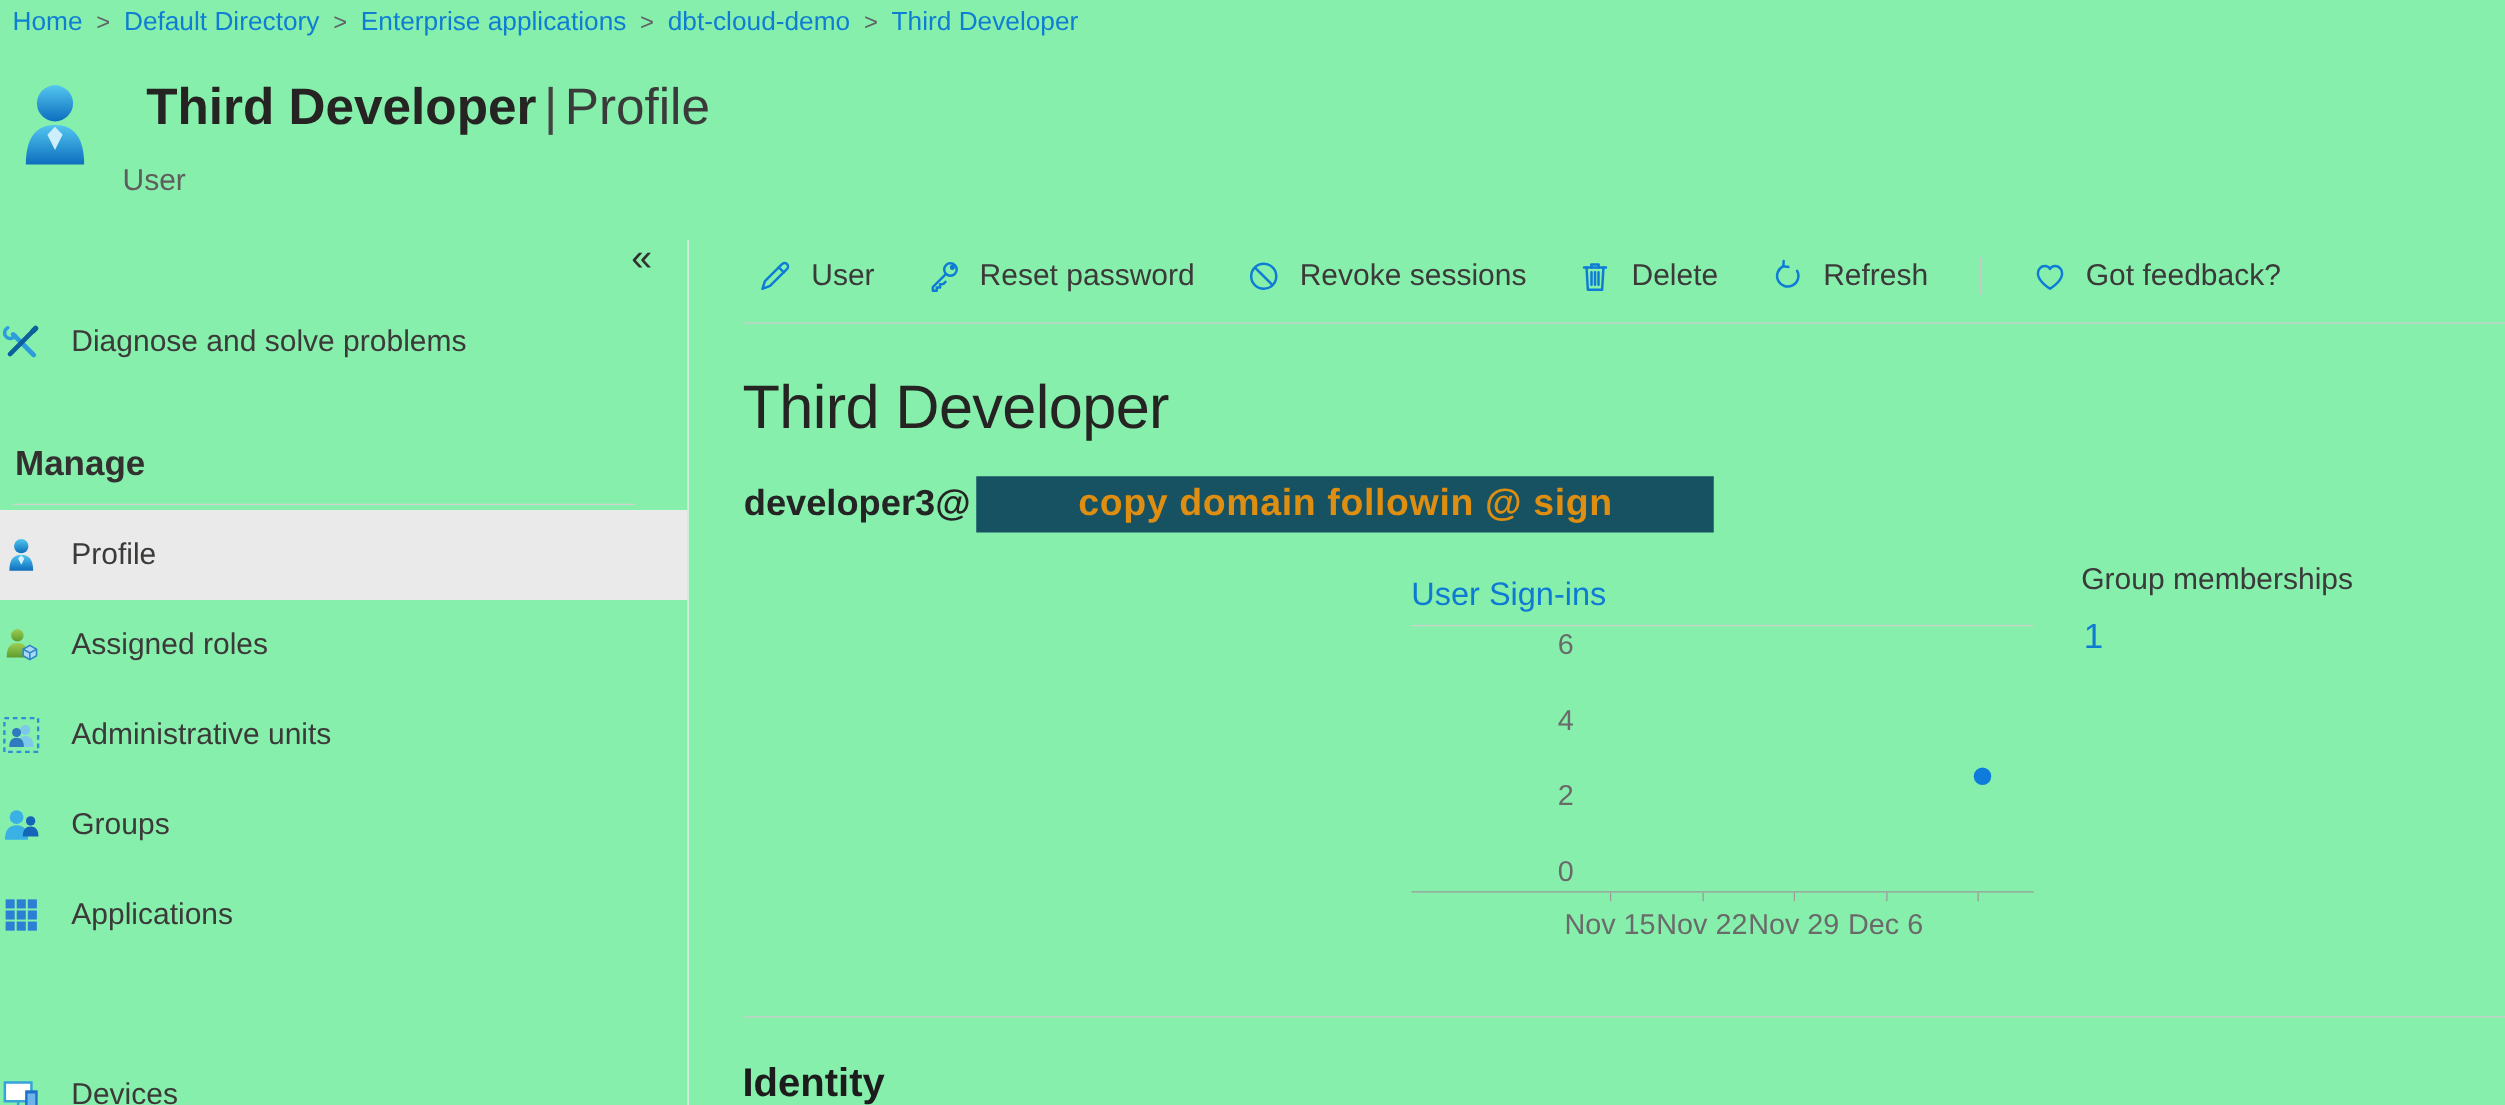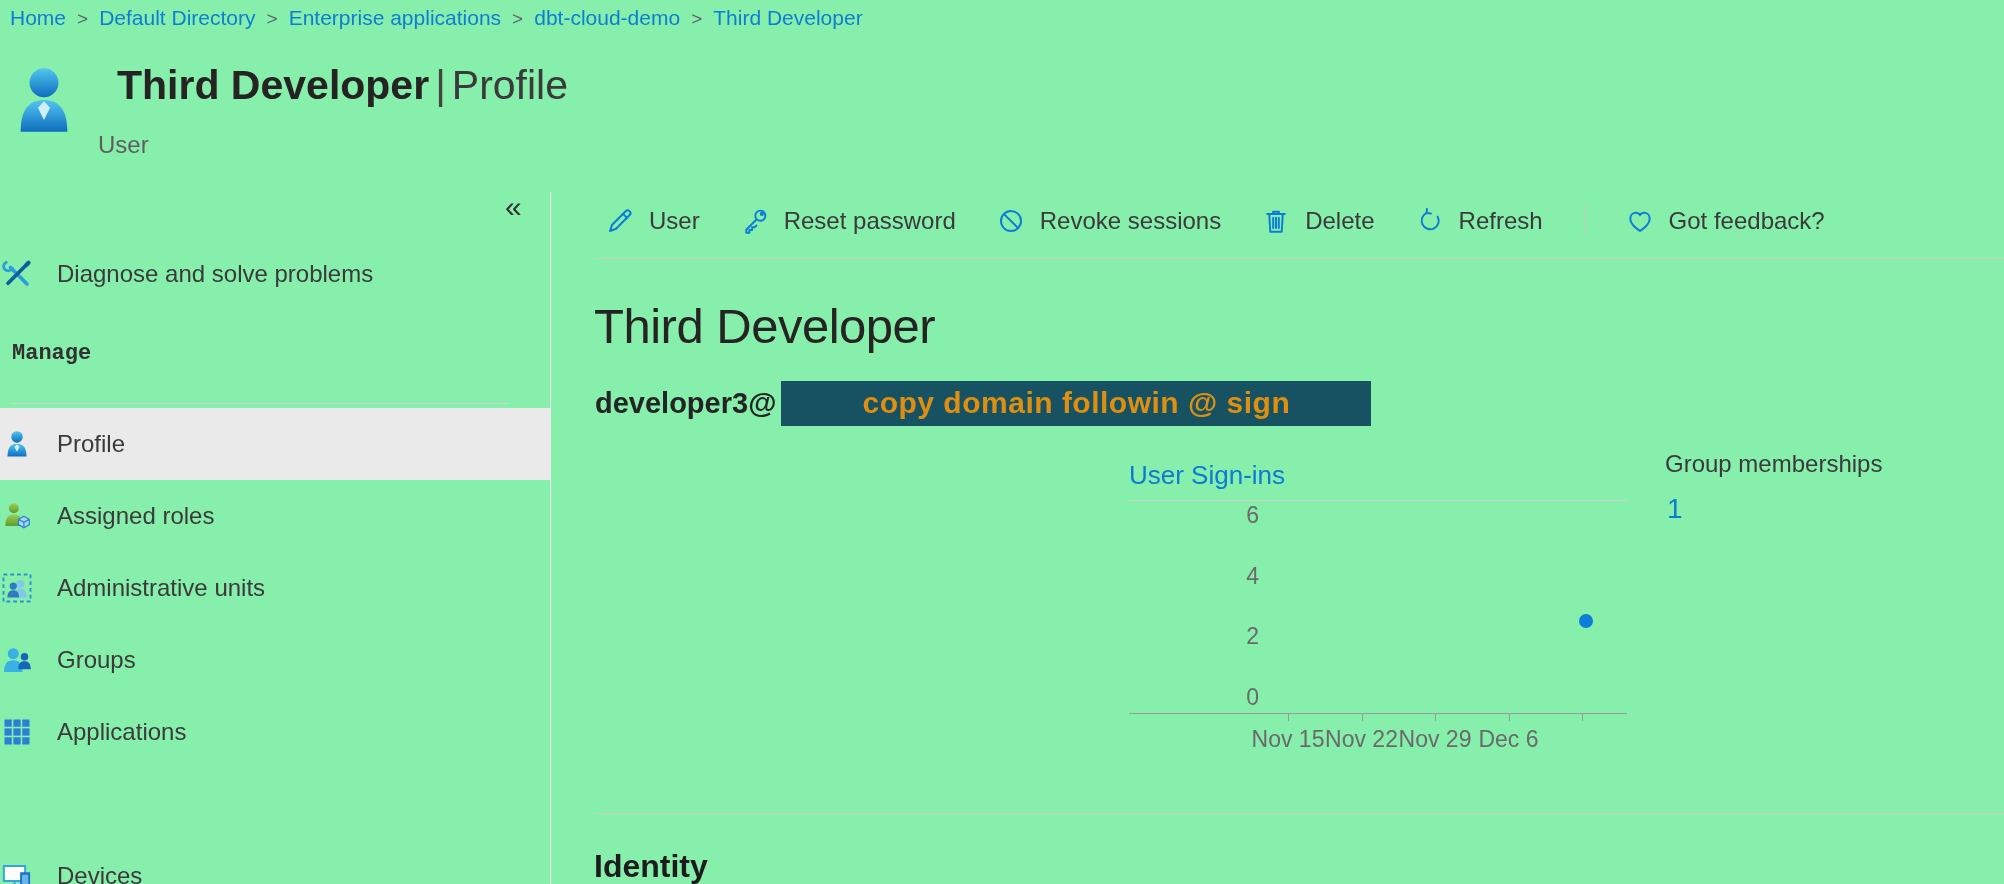--- a/index.html
+++ b/index.html
@@ -27,21 +27,21 @@
   .tb-ic { width:28px; height:28px; display:inline-flex; }
   .tb-ic svg { width:28px; height:28px; }
   .tb-vsep { width:1px; height:30px; background:#c8c8c8; margin-right:41px; }
   .toolbar-rule { position:absolute; left:595px; top:258px; width:1409px; height:1px; background:#cccccc; }
   
   .side-rule-v { position:absolute; left:550px; top:192px; width:1px; height:692px; background:#ededed; }
   .side-item { position:absolute; left:0; width:550px; height:64px; display:flex; align-items:center; padding-left:2px; gap:25px; font-size:24px; color:#3b3a39; cursor:pointer; }
   .side-item.selected { background:#eaeaea; height:72px; }
   .side-ic { width:30px; height:30px; display:inline-flex; flex:none; }
   .side-ic svg { width:30px; height:30px; }
-  .side-section { position:absolute; left:12px; top:341px; font-size:22px; font-weight:700; color:#323130;font-family:Liberation Mono, monospace; }
+  .side-section { position:absolute; left:12px; top:355px; font-size:28px; font-weight:700; color:#323130; }
   .side-rule-h { position:absolute; left:10px; top:403px; width:498px; height:1px; background:#d2d2d2; }
   
   .main-h1 { position:absolute; left:594px; top:298px; font-size:49px; font-weight:400; color:#252423; letter-spacing:-0.5px; white-space:nowrap; }
   .email-row { position:absolute; left:595px; top:380px; height:46px; display:flex; align-items:center; }
   .email-prefix { font-size:29px; font-weight:700; color:#242424; margin-right:5px; }
   .redact-box { width:590px; height:45px; display:flex; align-items:center; justify-content:center; font-size:30px; font-weight:700; letter-spacing:0.5px; }
   .avatar-big { position:absolute; left:596px; top:454px; width:198px; height:198px; border-radius:50%; display:flex; align-items:center; justify-content:center; font-size:82px; font-weight:300; color:#161616; letter-spacing:1px; }
   
   .chart { position:absolute; left:1129px; top:455px; width:500px; height:330px; }
   .chart-title { position:absolute; left:0; top:5px; font-size:26px; color:#0e7ad3; cursor:pointer; }

